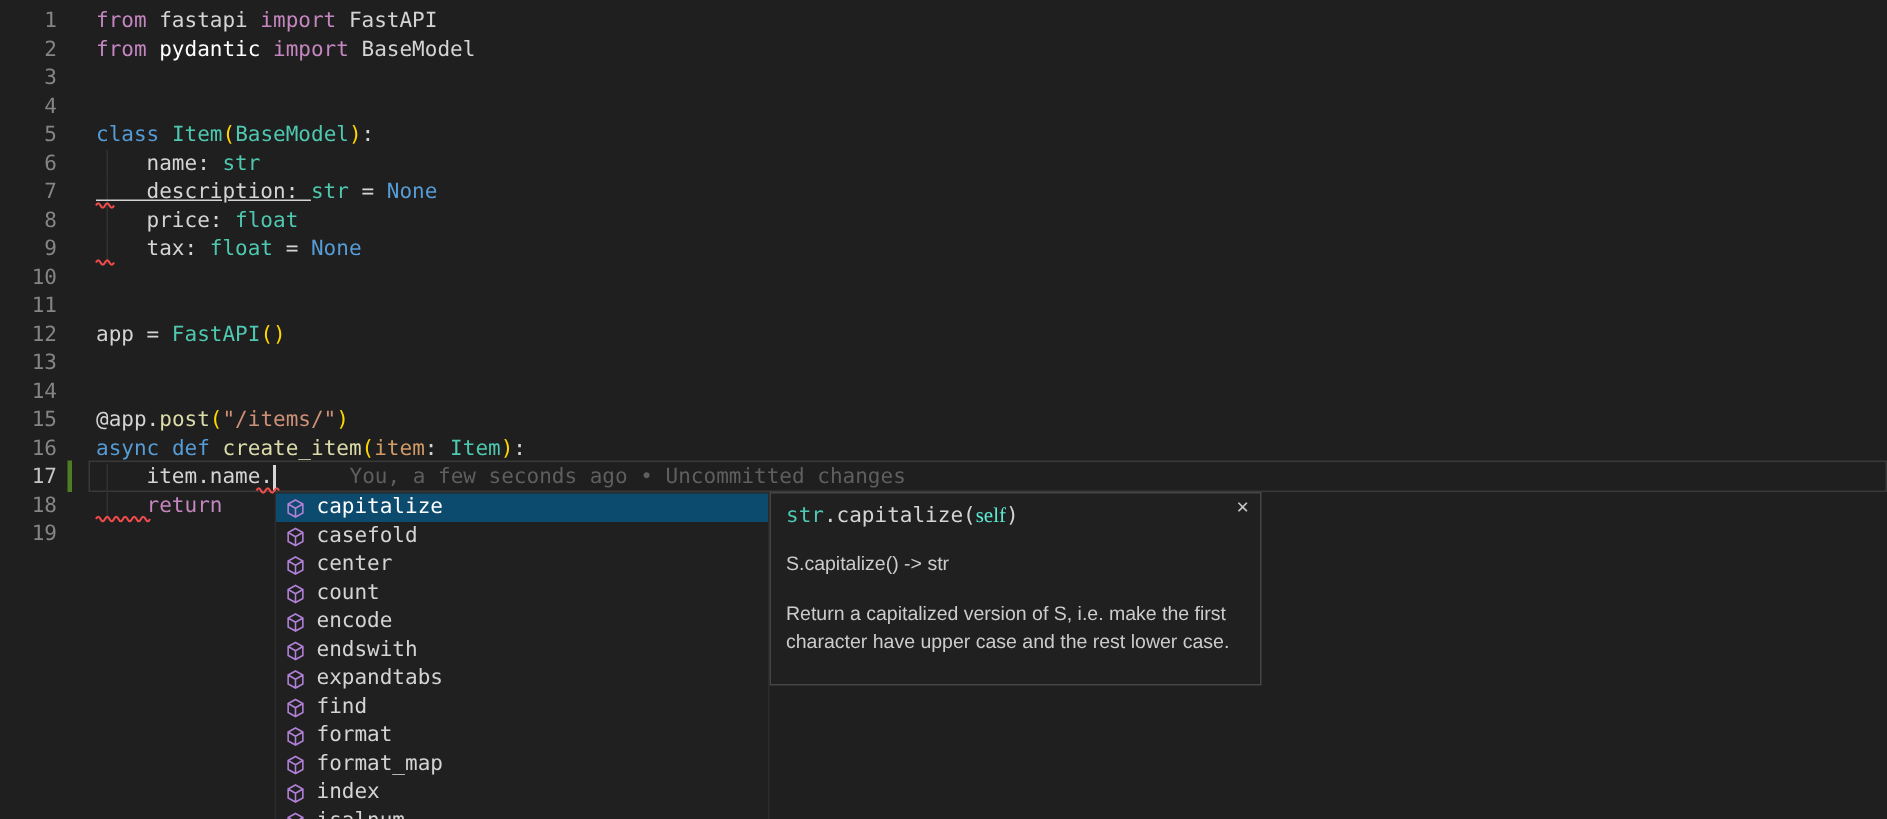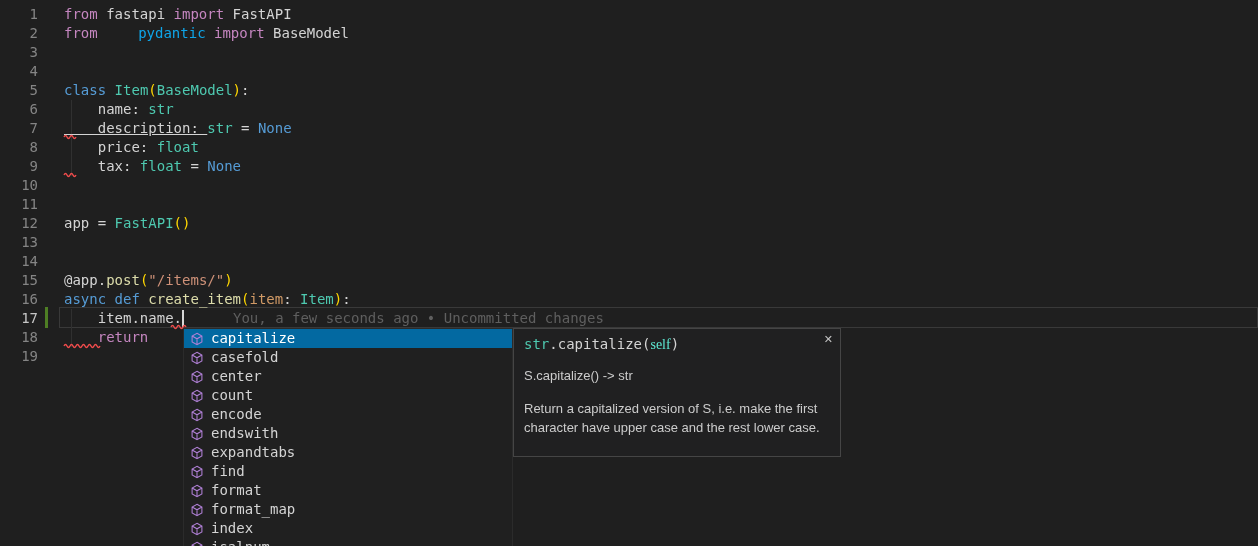--- a/index.html
+++ b/index.html
@@ -18,21 +18,21 @@
   .mod-bar{position:absolute;left:45px;width:3px;top:307px;height:21px;}
   .cur-line{position:absolute;left:59px;right:0;top:307px;height:21px;border:1px solid #393939;box-sizing:border-box;pointer-events:none;}
   .cursor{position:absolute;width:2px;height:17px;background:#d7d7d7;}
   .blame{position:absolute;left:233px;top:309px;height:19px;color:#5f5f5f;white-space:pre;}
   .squiggle{position:absolute;overflow:visible;}
   .suggest{
     position:absolute;left:183px;top:328px;width:330px;height:230px;
     background:#202020;border:1px solid #2b2b2b;box-sizing:border-box;z-index:5;
   }
   .suggest-item{display:flex;align-items:center;height:19px;color:#d4d4d4;cursor:pointer;}
-  .suggest-item.selected{background:#0369a1;color:#ffffff;}
+  .suggest-item.selected{background:#0c4a6e;color:#ffffff;}
   .suggest-item .sym{width:16px;height:16px;margin:0 5px 0 6px;flex:none;display:flex;align-items:center;}
   .suggest-item .lbl{white-space:pre;}
   .docs{
     position:absolute;left:513px;top:328px;width:328px;height:129px;
     background:#202021;border:1px solid #454545;box-sizing:border-box;z-index:6;
   }
   .docs-sig{padding:6px 10px 0 10px;height:19px;white-space:pre;}
   .docs-close{
     position:absolute;top:5px;right:7px;background:none;border:none;padding:0;
     color:#c5c5c5;font-size:11px;line-height:11px;cursor:pointer;
@@ -44,21 +44,21 @@
   }
   .docs-body p{margin:14px 0 0 0;}
 </style>
 </head>
 <body>
 
 <div class="editor">
   <div class="cur-line"></div>
   <div id="rows">
       <div class="code-row" style="top: 5px;"><span class="ln">1</span><span class="code-text"><span style="color: rgb(197, 134, 192);">from</span><span style="color: rgb(212, 212, 212);"> fastapi </span><span style="color: rgb(197, 134, 192);">import</span><span style="color: rgb(212, 212, 212);"> FastAPI</span></span></div>
-      <div class="code-row" style="top: 24px;"><span class="ln">2</span><span class="code-text"><span style="color: rgb(197, 134, 192);">from</span><span style="color: #0ea5e9; margin-left: 32px;"> pydantic </span><span style="color: rgb(197, 134, 192);">import</span><span style="color: rgb(212, 212, 212);"> BaseModel</span></span></div>
+      <div class="code-row" style="top: 24px;"><span class="ln">2</span><span class="code-text"><span style="color: rgb(197, 134, 192);">from</span><span style="color: #ffffff;"> pydantic </span><span style="color: rgb(197, 134, 192);">import</span><span style="color: rgb(212, 212, 212);"> BaseModel</span></span></div>
       <div class="code-row" style="top: 43px;"><span class="ln">3</span><span class="code-text"></span></div>
       <div class="code-row" style="top: 62px;"><span class="ln">4</span><span class="code-text"></span></div>
       <div class="code-row" style="top: 81px;"><span class="ln">5</span><span class="code-text"><span style="color: rgb(86, 156, 214);">class</span><span style="color: rgb(212, 212, 212);"> </span><span style="color: rgb(78, 201, 176);">Item</span><span style="color: rgb(255, 215, 0);">(</span><span style="color: rgb(78, 201, 176);">BaseModel</span><span style="color: rgb(255, 215, 0);">)</span><span style="color: rgb(212, 212, 212);">:</span></span></div>
       <div class="code-row" style="top: 100px;"><span class="ln">6</span><div class="guide"></div><span class="code-text"><span style="color: rgb(212, 212, 212);">    name: </span><span style="color: rgb(78, 201, 176);">str</span></span></div>
       <div class="code-row" style="top: 119px;"><span class="ln">7</span><div class="guide"></div><span class="code-text"><span style="color: rgb(212, 212, 212); text-decoration: underline;">    description: </span><span style="color: rgb(78, 201, 176);">str</span><span style="color: rgb(212, 212, 212);"> = </span><span style="color: rgb(86, 156, 214);">None</span></span></div>
       <div class="code-row" style="top: 138px;"><span class="ln">8</span><div class="guide"></div><span class="code-text"><span style="color: rgb(212, 212, 212);">    price: </span><span style="color: rgb(78, 201, 176);">float</span></span></div>
       <div class="code-row" style="top: 157px;"><span class="ln">9</span><div class="guide"></div><span class="code-text"><span style="color: rgb(212, 212, 212);">    tax: </span><span style="color: rgb(78, 201, 176);">float</span><span style="color: rgb(212, 212, 212);"> = </span><span style="color: rgb(86, 156, 214);">None</span></span></div>
       <div class="code-row" style="top: 176px;"><span class="ln">10</span><span class="code-text"></span></div>
       <div class="code-row" style="top: 195px;"><span class="ln">11</span><span class="code-text"></span></div>
       <div class="code-row" style="top: 214px;"><span class="ln">12</span><span class="code-text"><span style="color: rgb(212, 212, 212);">app = </span><span style="color: rgb(78, 201, 176);">FastAPI</span><span style="color: rgb(255, 215, 0);">()</span></span></div>

